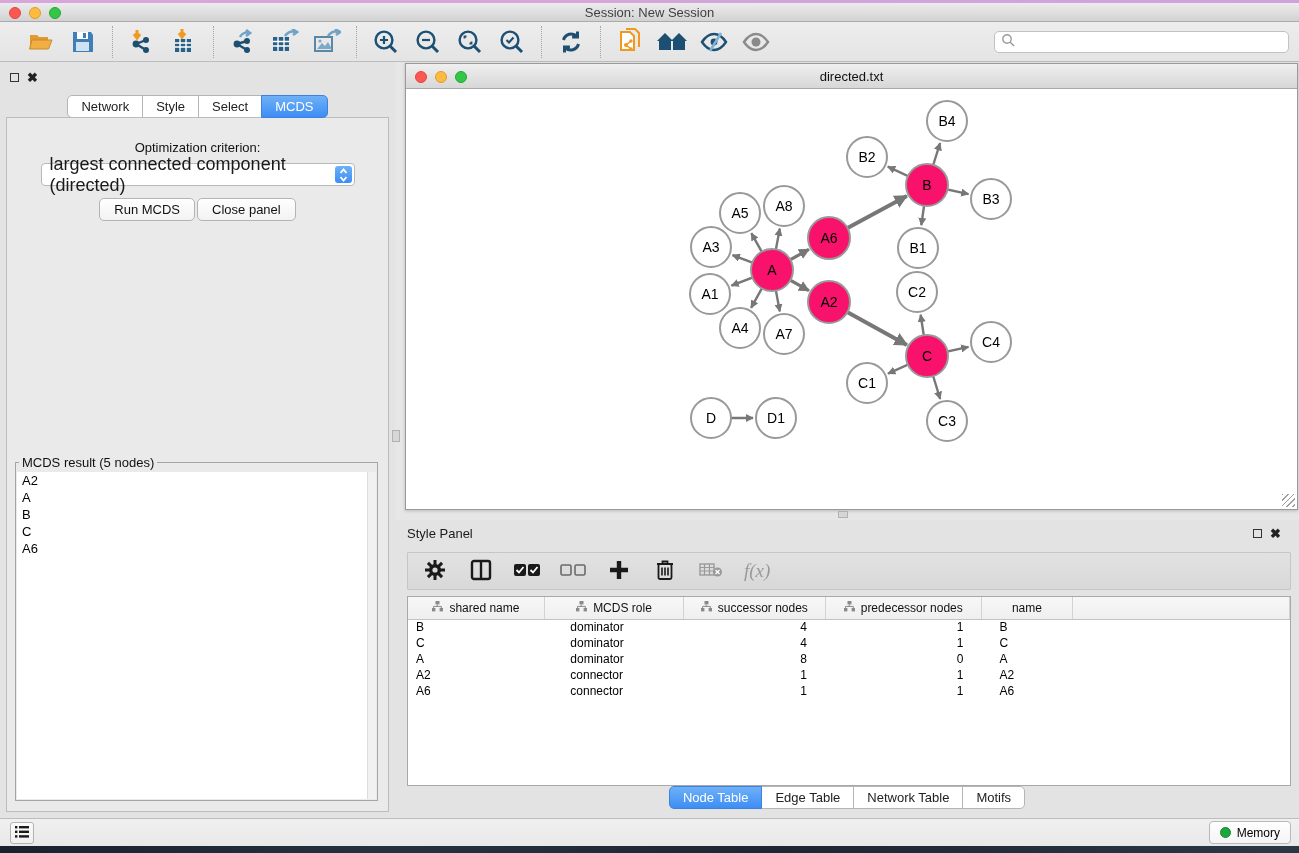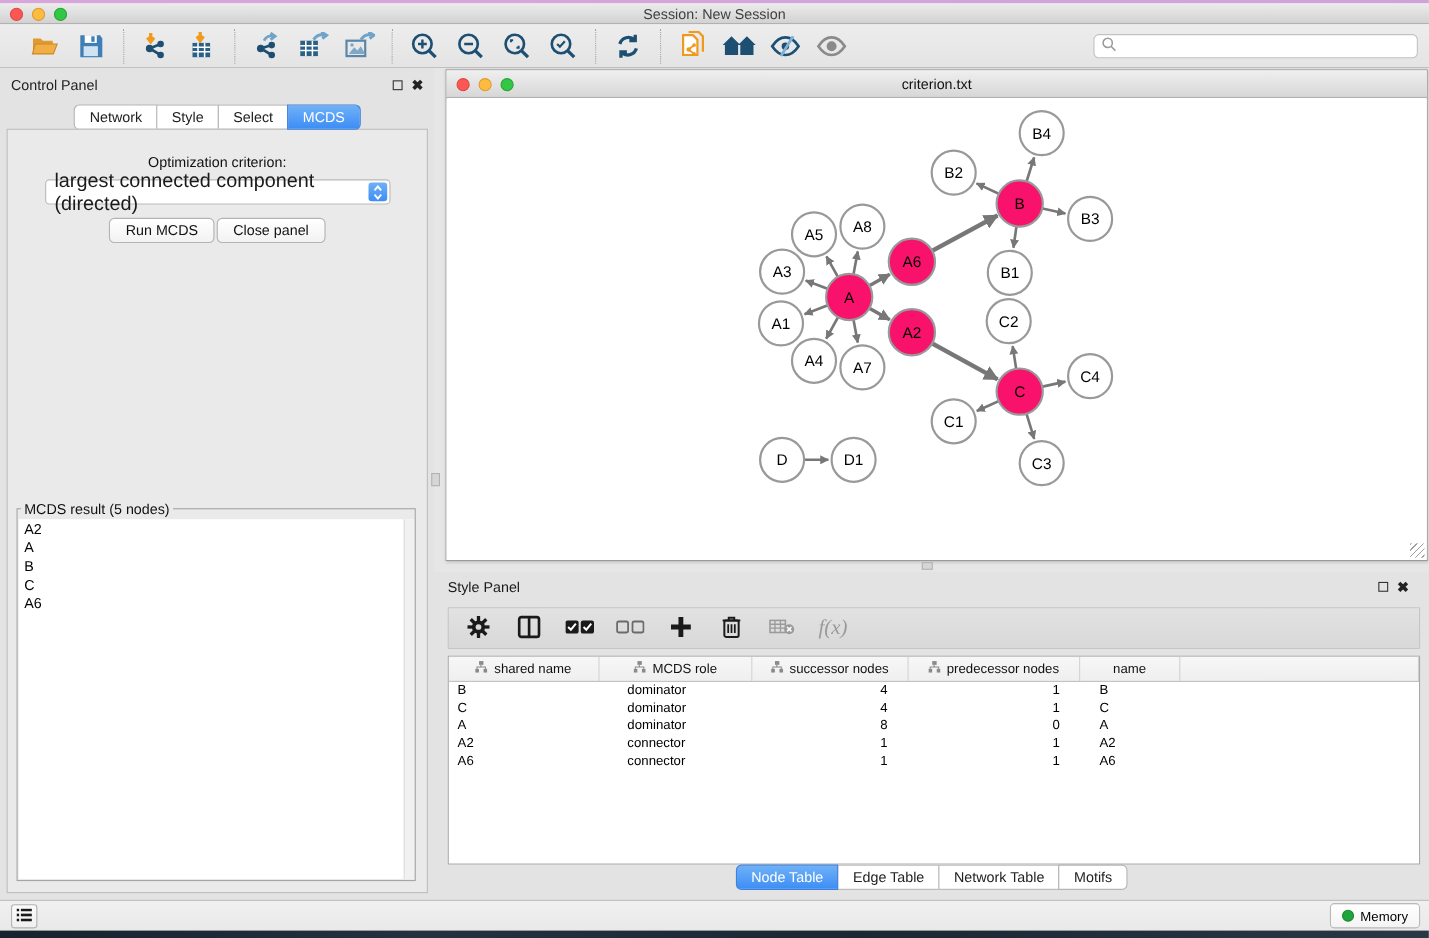--- a/index.html
+++ b/index.html
@@ -317,21 +317,20 @@
           <path d="M9 9l4 4" stroke="#9a9a9a" stroke-width="1.4"></path>
         </svg></span>
     <input type="text" placeholder="" style="">
   </div>
 </div>
 
 <div class="content">
 
   <div class="control-panel">
     <div class="panel-header">
-      <span class="panel-title">Control Panel</span>
       <span class="win-btns">
         <span class="float-icon"></span>
         <span class="close-icon">✖</span>
       </span>
     </div>
     <div class="seg-tabs cp-tabs" id="cp-tabs">
         <span class="seg-tab">Network</span>
         <span class="seg-tab">Style</span>
         <span class="seg-tab">Select</span>
         <span class="seg-tab active">MCDS</span>
@@ -368,21 +367,21 @@
   <div class="right-col">
     <span class="divider-grip"></span>
 
     <div class="net-window">
       <div class="net-titlebar">
         <div class="tl-dots" style="top:7px;">
           <span class="tl red"></span>
           <span class="tl yellow"></span>
           <span class="tl green"></span>
         </div>
-        <span class="title">criterion.txt</span>
+        <span class="title">directed.txt</span>
       </div>
       <div class="net-canvas">
         <svg id="graph-svg" width="892" height="420" viewBox="0 0 892 420">
             <defs>
               <marker id="arr" viewBox="0 0 10 10" refX="9" refY="5" markerWidth="3.4" markerHeight="3.4" orient="auto" markerUnits="strokeWidth">
                 <path d="M0,0L10,5L0,10z" fill="#777777"></path>
               </marker>
             </defs>
             <line x1="366" y1="180" x2="345.3" y2="143.1" stroke="#777777" stroke-width="2.4" marker-end="url(#arr)"></line>
             <line x1="366" y1="180" x2="373.8" y2="138.6" stroke="#777777" stroke-width="2.4" marker-end="url(#arr)"></line>

